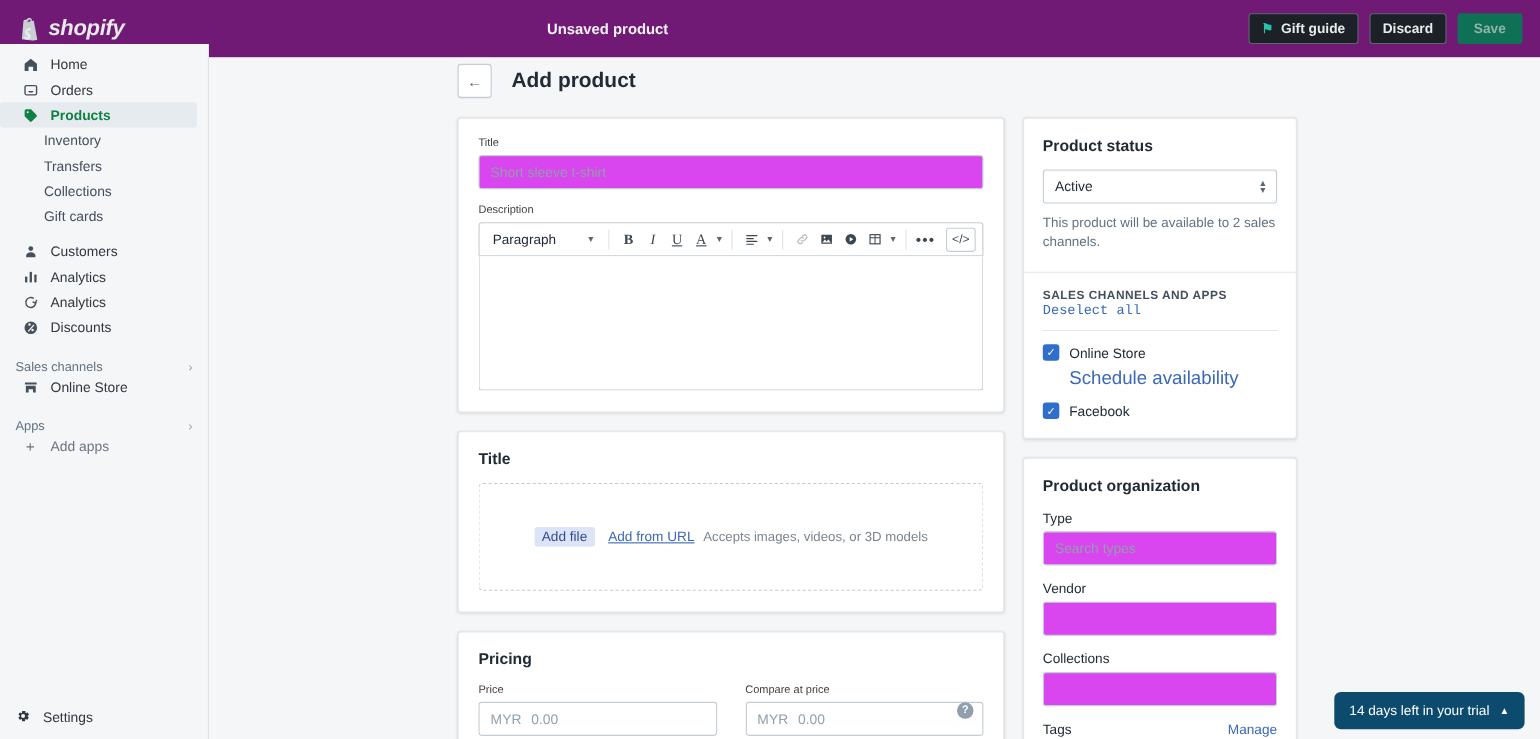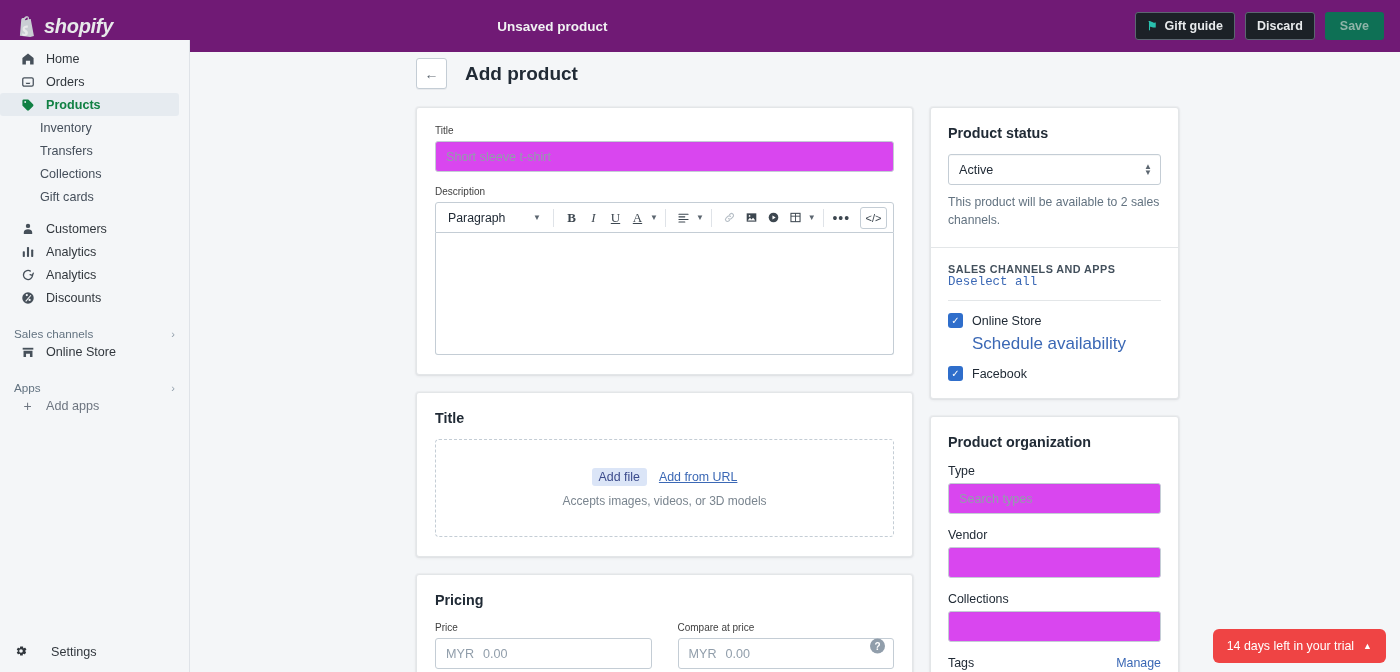--- a/index.html
+++ b/index.html
@@ -69,21 +69,21 @@
   .nav-gap { height: 9px; }
   .nav-section {
     display: flex; align-items: flex-end; justify-content: space-between;
     padding: 0 14px 0 14px; height: 22px; color: #637381; font-size: 11.7px;
     cursor: pointer;
   }
   .chev { color: #919eab; font-size: 11px; }
   .nav-settings {
     position: absolute; bottom: 8px; left: 0; width: 190px;
     display: flex; align-items: center; height: 24px; padding-left: 14px;
-    gap: 23px; color: #31373d; font-size: 12.6px; cursor: pointer;
+    gap: 11px; color: #31373d; font-size: 12.6px; cursor: pointer;
   }
 
   
   .main {
     position: absolute; top: 40px; left: 190px; width: 1210px; height: 632px;
     overflow: hidden;
   }
   .page-head {
     display: flex; align-items: center; gap: 18px;
     padding: 18px 0 0 226px;
@@ -142,21 +142,21 @@
     justify-content: center; font-size: 11px; color: #3d4750; cursor: pointer;
   }
   .editor-body {
     border: 1px solid #c4cdd5; border-top: none; border-radius: 0 0 3px 3px;
     height: 122px; background: #fff;
   }
 
   
   .dropzone {
     margin-top: 13px; border: 1.5px dashed #c4cdd5; border-radius: 4px;
-    height: 98px; display: flex; flex-direction: column;
+    height: 98px; display: flex; 
     align-items: center; justify-content: center; gap: 8px; background: #fff;
   }
   .dz-row { display: flex; align-items: center; gap: 12px; }
   .dz-addfile {
     font-size: 12.4px; color: #3b4b8c; background: #dbe5f7;
     padding: 2px 7px; border-radius: 3px; cursor: pointer;
   }
   .dz-link {
     font-size: 12.4px; color: #3b68b5; text-decoration: underline; cursor: pointer;
   }
@@ -210,21 +210,21 @@
   }
   .org-label { font-size: 12.4px; color: #212b36; margin: 14px 0 5px; }
   .tags-row {
     display: flex; align-items: center; justify-content: space-between;
     margin-top: 14px;
   }
 
   
   .trial-pill {
     position: absolute; right: 14px; bottom: 9px; height: 34px;
-    background: #ef4444; color: #fff; border-radius: 6px;
+    background: #0c4a6e; color: #fff; border-radius: 6px;
     display: flex; align-items: center; gap: 9px; padding: 0 14px;
     font-size: 12.4px; cursor: pointer; z-index: 20;
   }
 </style>
 </head>
 <body>
 
 <div class="topbar">
   <div class="topbar-logo">
     <svg class="logo-glyph" viewBox="0 0 24 26">

